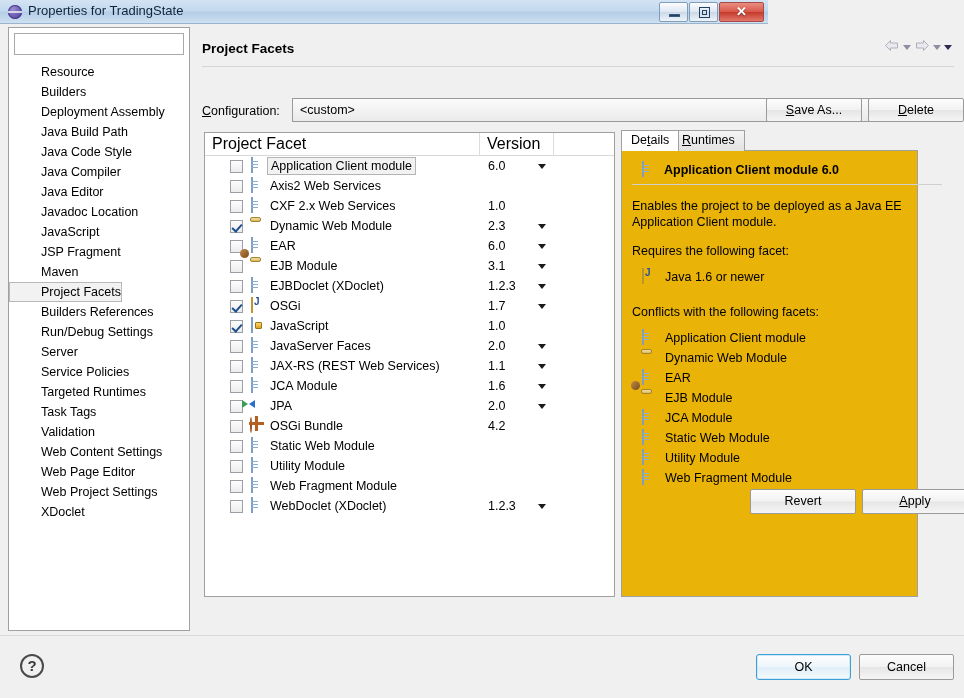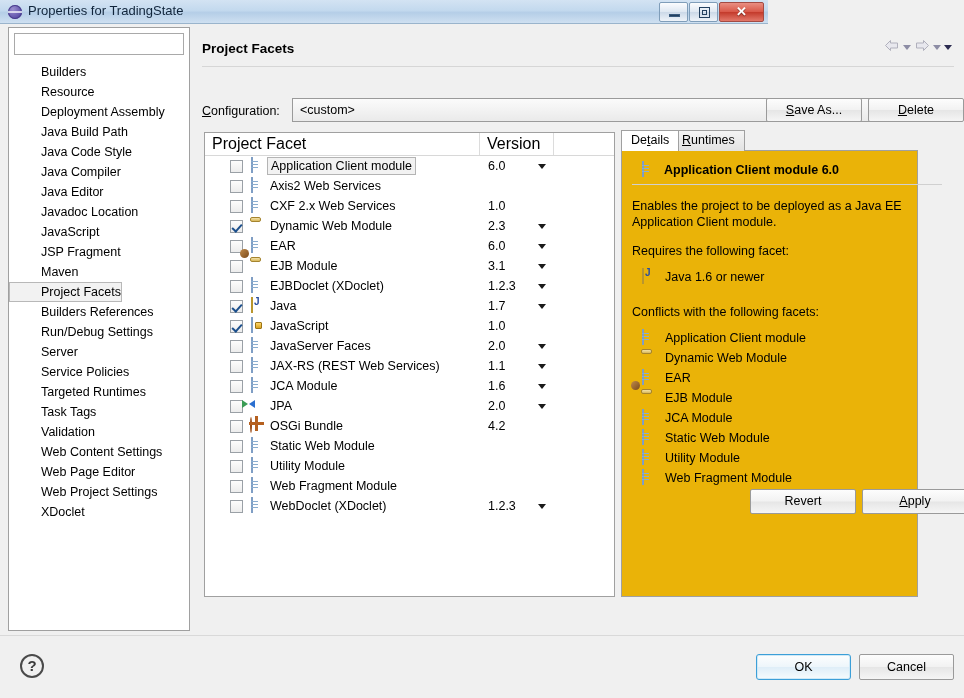--- a/index.html
+++ b/index.html
@@ -288,24 +288,24 @@
       </div>
     </div>
   </div>
 
   <div class="dialog-body">
 
     <div class="left-pane">
       <input class="filter-box" type="text" placeholder="" style="">
       <div class="tree" id="tree">
           <div class="tree-item-wrap">
+            <div class="tree-item"><span>Resource</span></div>
+          </div>
+          <div class="tree-item-wrap">
             <div class="tree-item"><span>Builders</span></div>
-          </div>
-          <div class="tree-item-wrap">
-            <div class="tree-item"><span>Resource</span></div>
           </div>
           <div class="tree-item-wrap">
             <div class="tree-item"><span>Deployment Assembly</span></div>
           </div>
           <div class="tree-item-wrap">
             <div class="tree-item"><span>Java Build Path</span></div>
           </div>
           <div class="tree-item-wrap">
             <div class="tree-item"><span>Java Code Style</span></div>
           </div>
@@ -443,21 +443,21 @@
             <div class="row">
               <span class="cb"></span>
               <span class="ficon"><span class="ic-doc"></span></span>
               <span class="lbl">EJBDoclet (XDoclet)</span>
               <span class="ver">1.2.3</span>
               <span class="vdrop"></span>
             </div>
             <div class="row">
               <span class="cb on"></span>
               <span class="ficon"><span class="ic-java"></span></span>
-              <span class="lbl">Java</span>
+              <span class="lbl">OSGi</span>
               <span class="ver">1.7</span>
               <span class="vdrop"></span>
             </div>
             <div class="row">
               <span class="cb on"></span>
               <span class="ficon"><span class="ic-js"></span></span>
               <span class="lbl">JavaScript</span>
               <span class="ver">1.0</span>
             </div>
             <div class="row">

